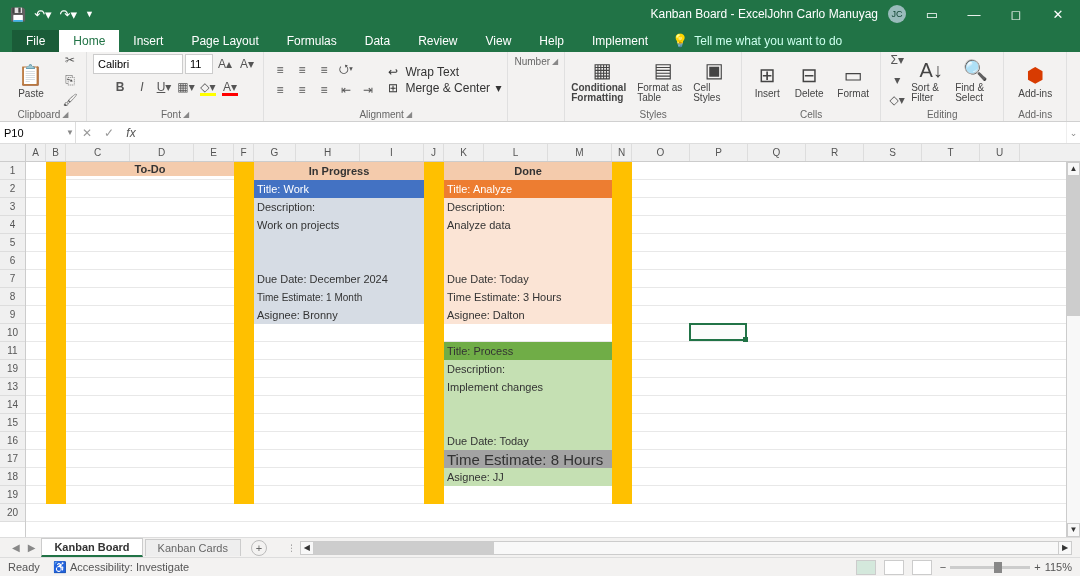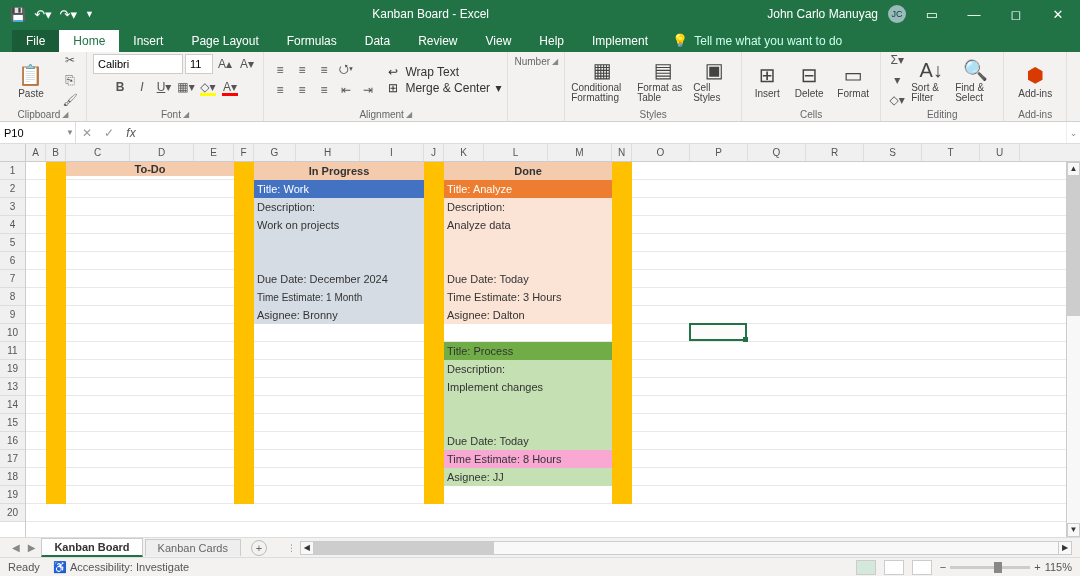--- a/index.html
+++ b/index.html
@@ -2,21 +2,21 @@
 <html><head>
 <meta charset="utf-8">
 <style>
 * { margin: 0; padding: 0; box-sizing: border-box; font-family: 'Segoe UI', Tahoma, sans-serif; }
 body { width: 1080px; height: 576px; background: #fff; overflow: hidden; font-size: 12px; color: #333; }
 
 
 .titlebar { height: 28px; background: #217346; color: #fff; display: flex; align-items: center; padding: 0 6px; }
 .titlebar .qat { display: flex; align-items: center; gap: 8px; margin-left: 4px; }
 .titlebar .qat span { font-size: 13px; cursor: pointer; }
-.titlebar .title { flex: 1; text-align: center; font-size: 12px; }
+.titlebar .title { flex: 1; text-align: right; font-size: 12px; }
 .titlebar .user { display: flex; align-items: center; gap: 10px; }
 .titlebar .avatar { width: 18px; height: 18px; border-radius: 50%; background: #9bb; color: #143; font-size: 9px; display: flex; align-items: center; justify-content: center; }
 .titlebar .winbtn { width: 32px; text-align: center; font-size: 13px; cursor: pointer; }
 
 
 .menutabs { height: 24px; background: #217346; display: flex; align-items: flex-end; padding-left: 12px; }
 .menutabs .tab { padding: 4px 14px; color: #fff; font-size: 12px; cursor: pointer; }
 .menutabs .tab.file { background: #1a5c38; }
 .menutabs .tab.active { background: #fff; color: #217346; }
 .menutabs .tell { display: flex; align-items: center; gap: 6px; color: #cfe; padding: 4px 10px; }
@@ -206,21 +206,21 @@
     <div class="label">
         <span>Number</span>
         <span class="dlg">◢</span>
       </div>
   </div>
 
   <div class="group">
     <div class="body">
       <div class="btncol" style="width:62px;">
           <div class="ico">▦</div>
-          <span style="line-height:1;">Conditional Formatting</span>
+          <span style="line-height:1;font-weight:bold;">Conditional Formatting</span>
         </div>
       <div class="btncol" style="width:52px;">
           <div class="ico">▤</div>
           <span style="line-height:1;">Format as Table</span>
         </div>
       <div class="btncol" style="width:42px;">
           <div class="ico">▣</div>
           <span style="line-height:1;">Cell Styles</span>
         </div>
     </div>
@@ -408,21 +408,21 @@
         <div style="position: absolute; left: 418px; top: 54px; width: 168px; height: 18px; background: rgb(251, 228, 213); font-size: 11px; padding: 1px 3px; display: flex; align-items: center;">Analyze data</div>
         <div style="position: absolute; left: 418px; top: 72px; width: 168px; height: 36px; background: rgb(251, 228, 213); font-size: 11px; padding: 1px 3px; display: flex; align-items: center;"></div>
         <div style="position: absolute; left: 418px; top: 108px; width: 168px; height: 18px; background: rgb(251, 228, 213); font-size: 11px; padding: 1px 3px; display: flex; align-items: center;">Due Date: Today</div>
         <div style="position: absolute; left: 418px; top: 126px; width: 168px; height: 18px; background: rgb(251, 228, 213); font-size: 11px; padding: 1px 3px; display: flex; align-items: center;">Time Estimate: 3 Hours</div>
         <div style="position: absolute; left: 418px; top: 144px; width: 168px; height: 18px; background: rgb(251, 228, 213); font-size: 11px; padding: 1px 3px; display: flex; align-items: center;">Asignee: Dalton</div>
         <div style="position: absolute; left: 418px; top: 180px; width: 168px; height: 18px; background: rgb(112, 173, 71); font-size: 11px; padding: 1px 3px; display: flex; align-items: center;">Title: Process</div>
         <div style="position: absolute; left: 418px; top: 198px; width: 168px; height: 18px; background: rgb(197, 224, 179); font-size: 11px; padding: 1px 3px; display: flex; align-items: center;">Description:</div>
         <div style="position: absolute; left: 418px; top: 216px; width: 168px; height: 18px; background: rgb(197, 224, 179); font-size: 11px; padding: 1px 3px; display: flex; align-items: center;">Implement changes</div>
         <div style="position: absolute; left: 418px; top: 234px; width: 168px; height: 36px; background: rgb(197, 224, 179); font-size: 11px; padding: 1px 3px; display: flex; align-items: center;"></div>
         <div style="position: absolute; left: 418px; top: 270px; width: 168px; height: 18px; background: rgb(197, 224, 179); font-size: 11px; padding: 1px 3px; display: flex; align-items: center;">Due Date: Today</div>
-        <div style="position: absolute; left: 418px; top: 288px; width: 168px; height: 18px; background: #f9a8d4; font-size: 11px; padding: 1px 3px; display: flex; align-items: center;">Time Estimate: 8 Hours</div>
+        <div style="position: absolute; left: 418px; top: 288px; width: 168px; height: 18px; background: #a3a3a3; font-size: 15px; padding: 1px 3px; display: flex; align-items: center;">Time Estimate: 8 Hours</div>
         <div style="position: absolute; left: 418px; top: 306px; width: 168px; height: 18px; background: rgb(197, 224, 179); font-size: 11px; padding: 1px 3px; display: flex; align-items: center;">Asignee: JJ</div>
         <div class="selcell" style="left: 663px; top: 161px; width: 58px; height: 18px;"></div>
       </div>
     <div class="vscroll">
       <div class="arr">▲</div>
       <div class="track">
           <div class="thumb"></div>
         </div>
       <div class="arrb">▼</div>
     </div>

